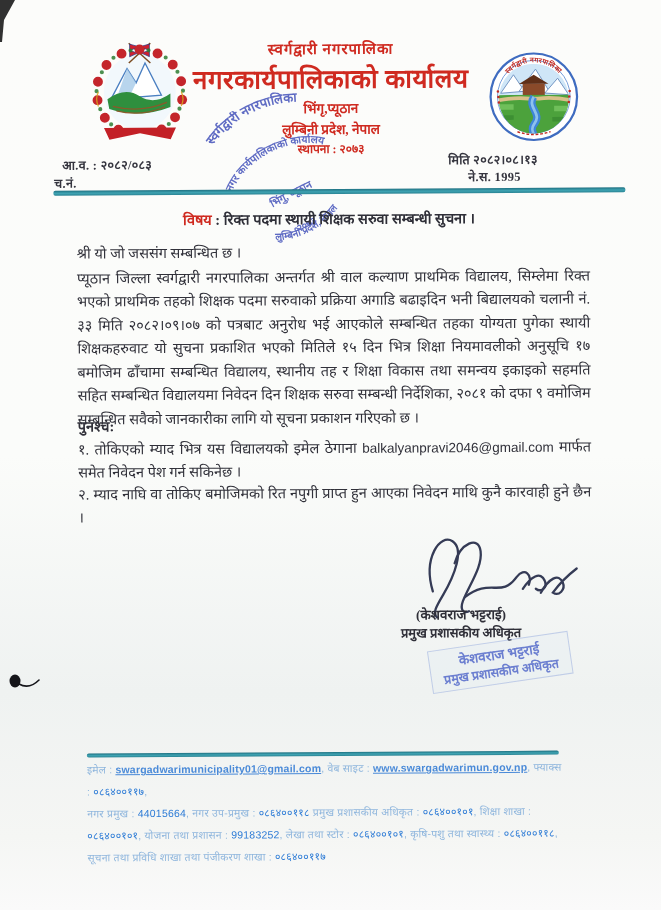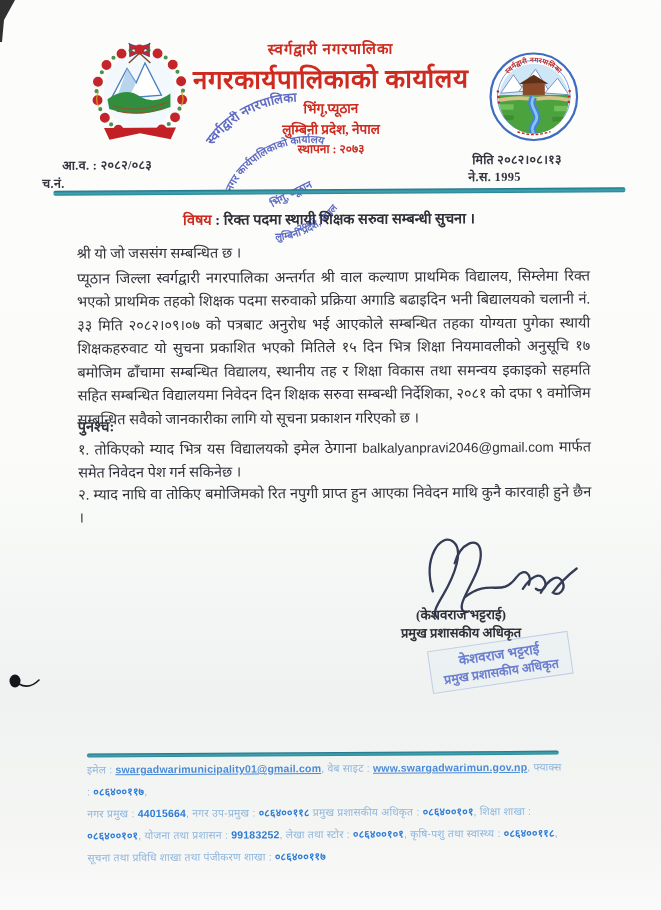--- a/index.html
+++ b/index.html
@@ -16,22 +16,22 @@
   .addr{font-size:13.5px;font-weight:bold;margin-top:3px;}
   .estd{font-size:12px;font-weight:bold;margin-top:2px;}
 
   .seal{pointer-events:none;}
   .hdr-stamp{left:176px;top:96px;width:210px;height:150px;opacity:.82;pointer-events:none;}
   .hdr-stamp text{fill:#3d4cb8;font-weight:bold;}
 
   
   .meta{font-size:12.5px;color:#35353f;font-weight:bold;letter-spacing:.3px;}
   .meta-left1{left:64px;top:155px;}
-  .meta-left2{left:44px;top:173px;text-align:right;}
-  .meta-right1{left:450px;top:152px;margin-left:24px;}
+  .meta-left2{left:56px;top:173px;text-align:right;}
+  .meta-right1{left:450px;top:152px;}
   .meta-right2{left:470px;top:169px;}
 
   .rule{height:4.5px;border-radius:2px;background:linear-gradient(180deg,#1d6f80,#3fa3b2 55%,#2a8494);}
   .rule-top{left:55px;top:189px;width:572px;}
   .rule-bottom{left:85px;top:752px;width:472px;height:3.5px;}
 
   
   .subject{left:0;top:208px;width:661px;text-align:center;font-size:14.5px;font-weight:bold;color:#2f2f38;}
   .subject .red{color:#cf2a20;}
   .body-text{color:#31313a;font-size:14.5px;line-height:1.62;}
@@ -48,21 +48,21 @@
   .sig-title{left:350px;top:624px;width:220px;text-align:center;font-size:13px;font-weight:bold;color:#2f2f38;}
   .sig-stamp{left:428px;top:642px;transform:rotate(-8deg);color:#4a62c8;opacity:.8;
              border:1.5px solid rgba(100,130,210,.4);padding:3px 12px;text-align:center;
              font-weight:bold;background:rgba(190,210,240,.12);}
   .sig-stamp .l1{font-size:13.5px;}
   .sig-stamp .l2{font-size:12.5px;}
 
   
   .footer{left:85px;top:757px;width:480px;font-family:"Liberation Sans",sans-serif;
           font-size:10.5px;line-height:22px;color:#8fb6dd;letter-spacing:.2px;}
-  .seg-num{color:#2e7cd6;font-weight:bold;}
+  .seg-num{color:#2e7cd6;font-weight:normal;}
   .seg-link{color:#4a8ad8;text-decoration:underline;font-weight:bold;}
 
   
   .corner-smudge{left:0;top:0;width:18px;height:42px;}
   .ink-blot{left:6px;top:672px;width:34px;height:22px;}
 </style>
 </head>
 <body>
 
 <div class="page">

